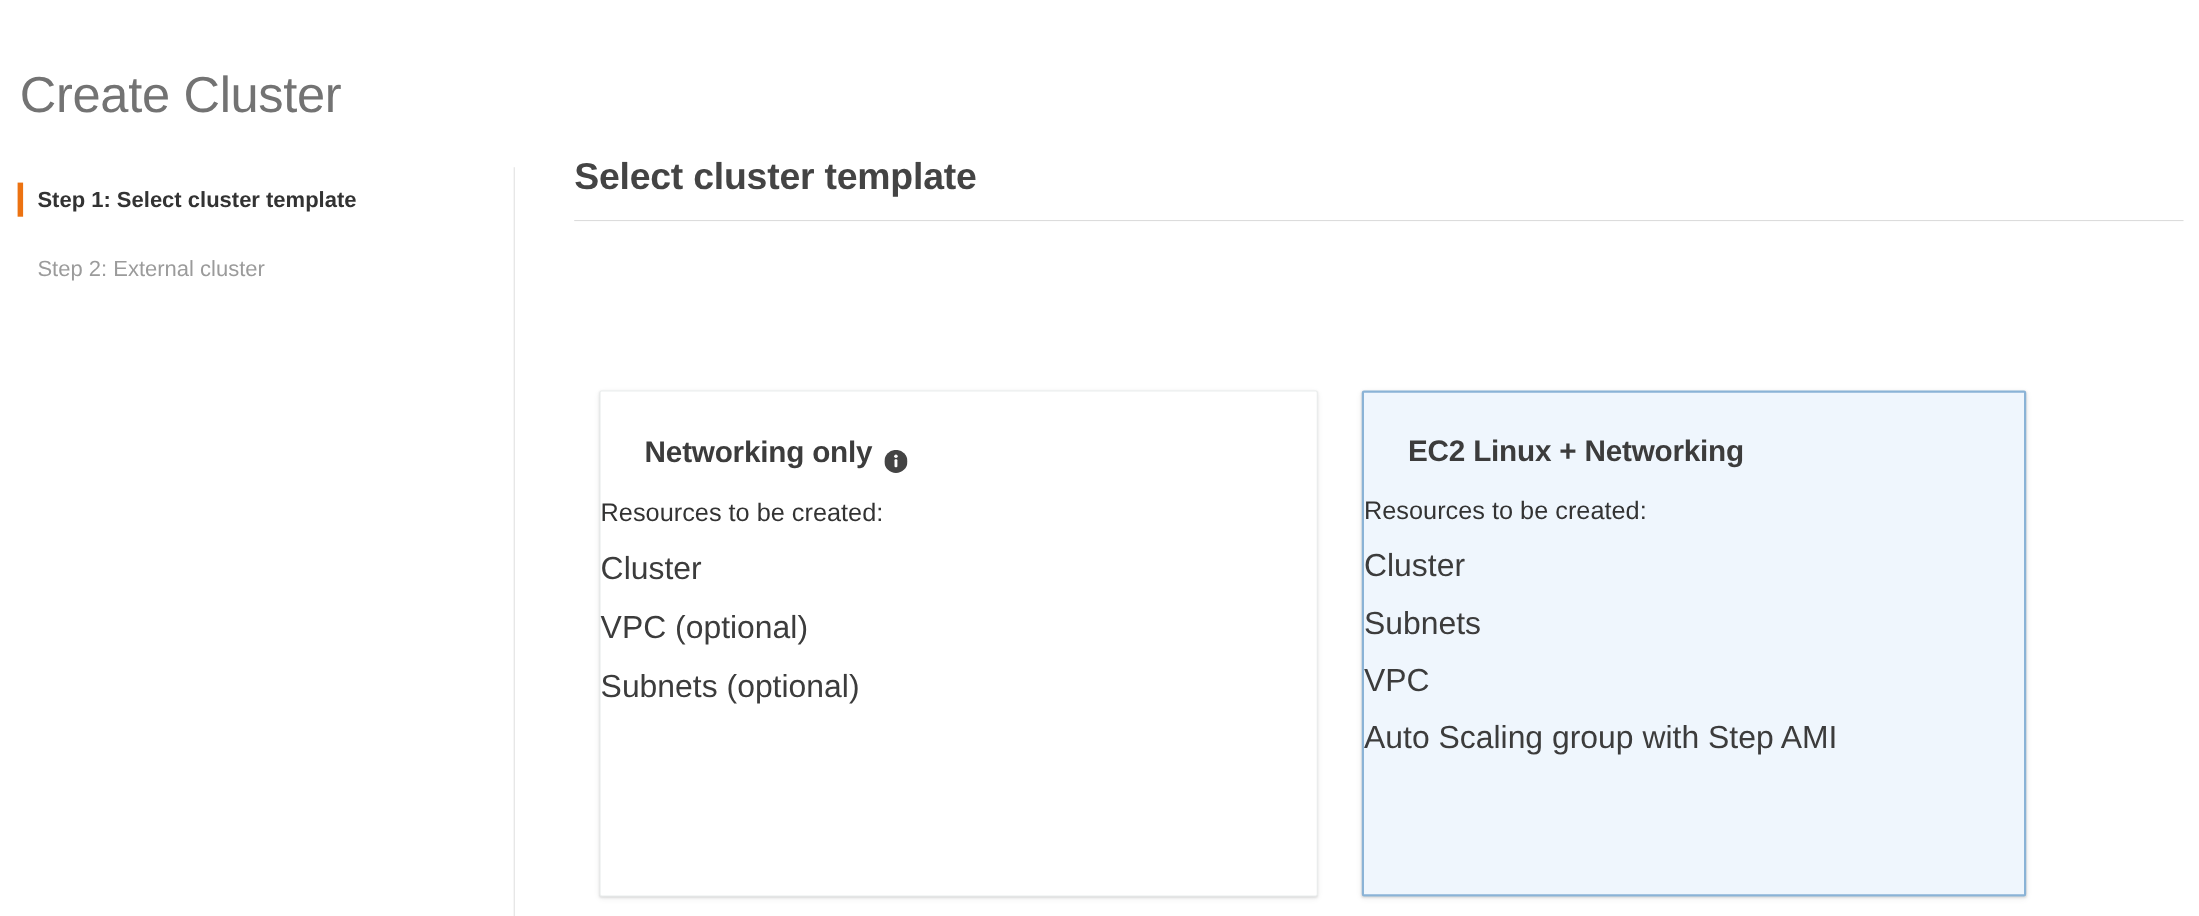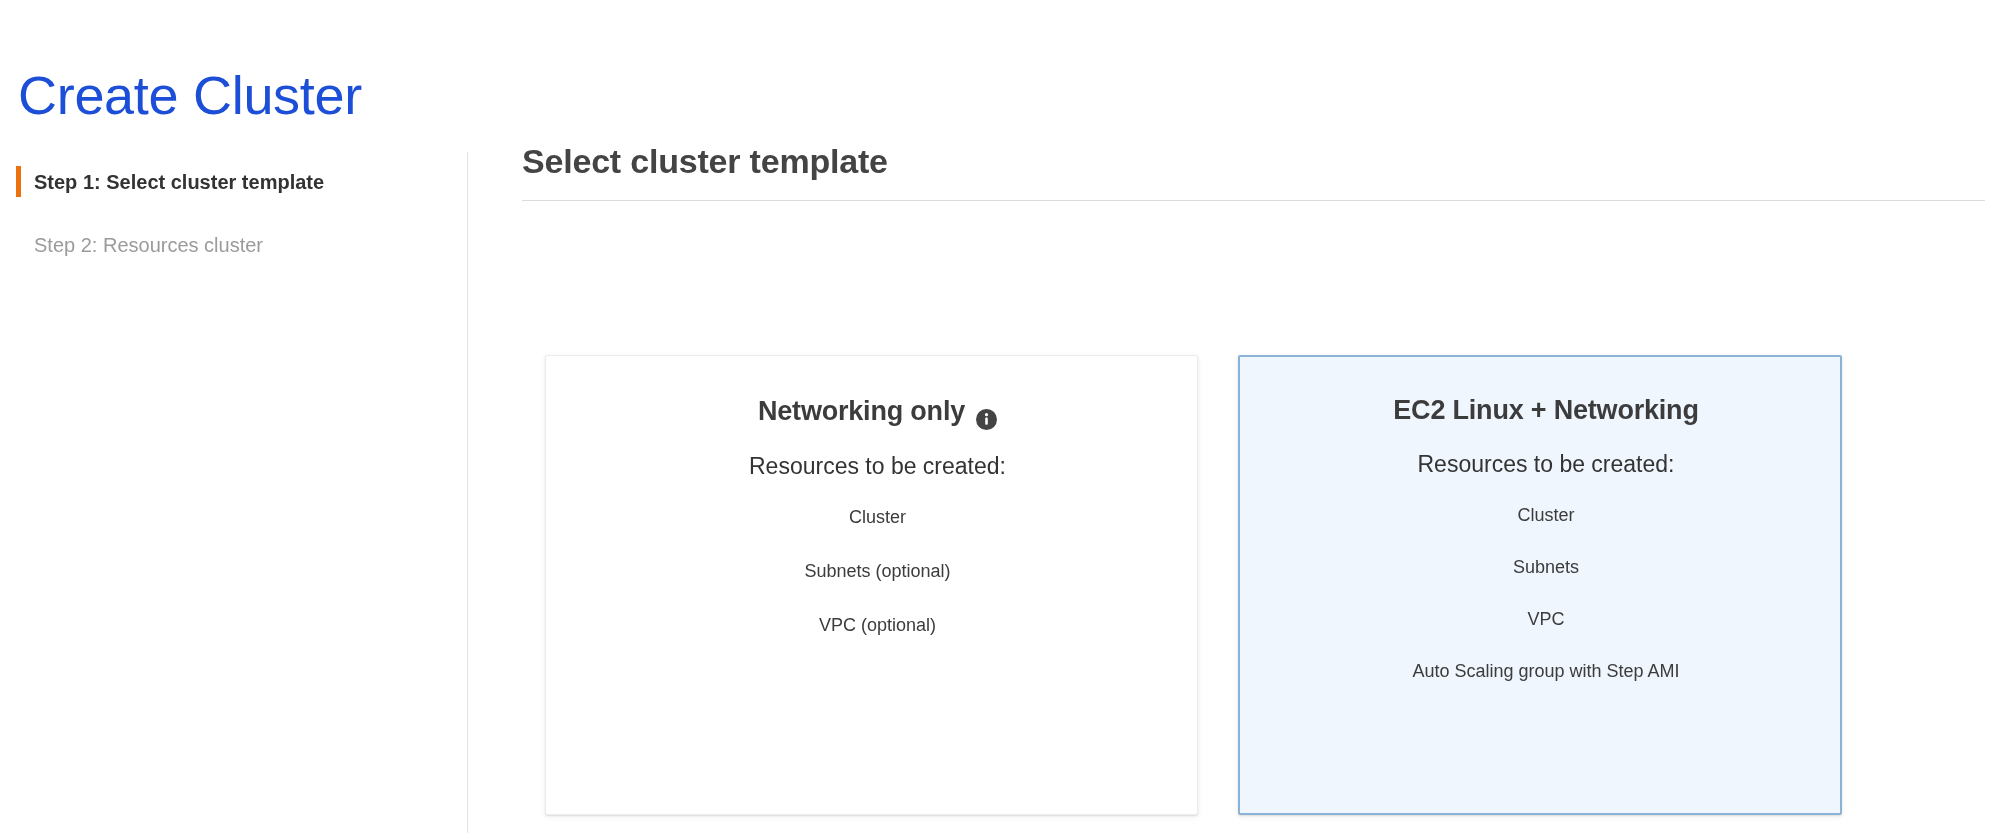--- a/index.html
+++ b/index.html
@@ -20,23 +20,23 @@
     position: relative;
     width: 1999px;
     height: 833px;
   }
 
   
   .page-title {
     position: absolute;
     left: 18px;
     top: 30px;
-    font-size: 54px;
+    font-size: 46px;
     font-weight: 400;
-    color: #1d4ed8;
+    color: #737373;
     letter-spacing: -0.3px;
     line-height: 1.1;
     white-space: nowrap;
   }
 
   
   .sidebar {
     position: absolute;
     left: 0;
     top: 152px;
@@ -108,23 +108,22 @@
     left: 545px;
     top: 355px;
     width: 1350px;
     height: 460px;
   }
   .card {
     position: absolute;
     top: 0;
     height: 460px;
     box-sizing: border-box;
-    text-align: center;
+    text-align: left;
     border-radius: 2px;
-    padding-left: 12px;
   }
   .card-default {
     left: 0;
     width: 653px;
     background: #ffffff;
     border: 1px solid #eaeded;
     box-shadow: 0 1px 2px rgba(0,0,0,0.10), 0 2px 6px rgba(0,0,0,0.06);
   }
   .card-selected {
     left: 693px;
@@ -164,21 +163,21 @@
     line-height: 30px;
   }
   .card-sub-selected { padding-top: 17px; }
 
   .res-list {
     list-style: none;
     margin: 0;
     padding: 0;
   }
   .res-list li {
-    font-size: 18px;
+    font-size: 29px;
     color: #3c3c3c;
     line-height: 30px;
   }
   .card-default .res-list li { padding-top: 24px; }
   .card-default .res-list li:first-child { padding-top: 21px; }
   .card-selected .res-list li { padding-top: 22px; }
   .card-selected .res-list li:first-child { padding-top: 21px; }
 
   .card-note {
     position: absolute;
@@ -209,21 +208,21 @@
   <h1 class="page-title">Create Cluster</h1>
 
   <nav class="sidebar">
     <span class="step-marker"></span>
 
     <div class="step active">
       <span>Step 1: Select cluster template</span>
     </div>
 
     <div class="step inactive">
-      <span>Step 2: Resources cluster</span>
+      <span>Step 2: External cluster</span>
     </div>
   </nav>
 
   <section class="main">
     <h2 class="section-title">Select cluster template</h2>
     <div class="section-rule"></div>
   </section>
 
   <div class="cards">
 
@@ -233,22 +232,22 @@
               <circle cx="10.5" cy="10.5" r="10.5" fill="#444444"></circle>
               <rect x="9.2" y="8.4" width="2.6" height="7.4" rx="1" fill="#ffffff"></rect>
               <circle cx="10.5" cy="5.7" r="1.6" fill="#ffffff"></circle>
             </svg></span>
       </h3>
 
       <p class="card-sub">Resources to be created:</p>
 
       <ul class="res-list">
         <li>Cluster</li>
+        <li>VPC (optional)</li>
         <li>Subnets (optional)</li>
-        <li>VPC (optional)</li>
       </ul>
 
     </div>
 
     <div class="card card-selected">
       <h3 class="card-title">EC2 Linux + Networking</h3>
 
       <p class="card-sub card-sub-selected">Resources to be created:</p>
 
       <ul class="res-list">

